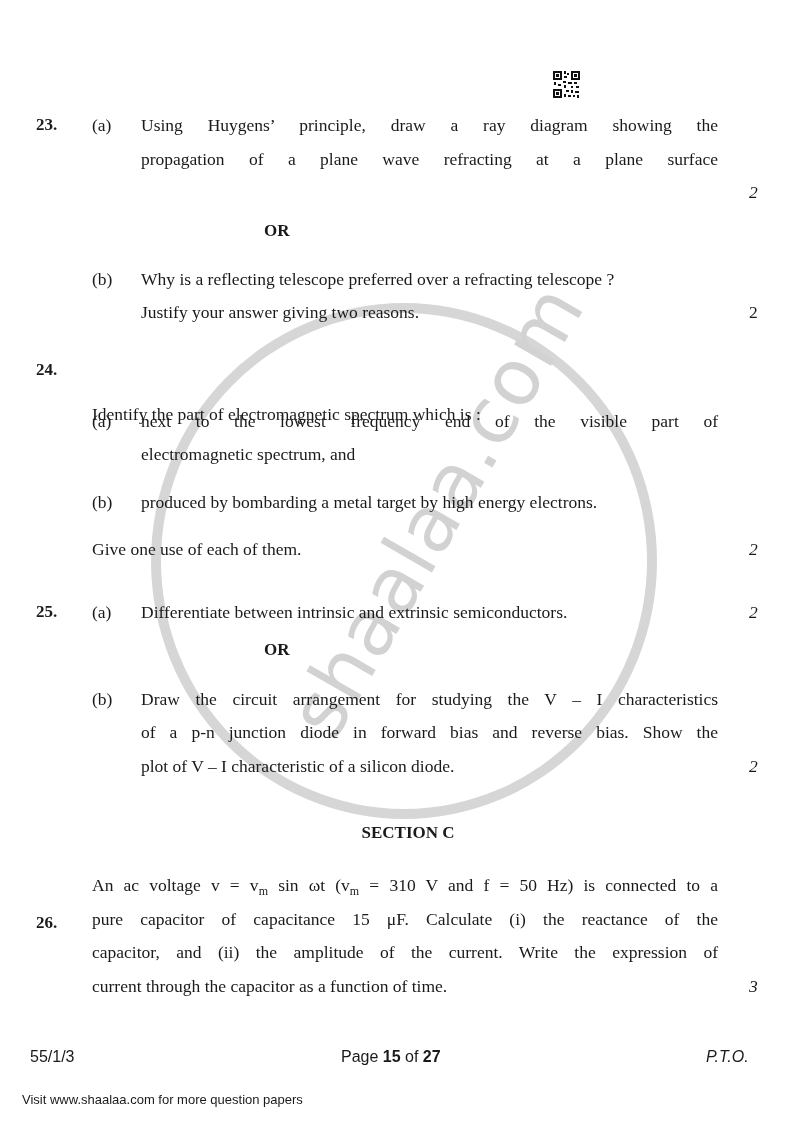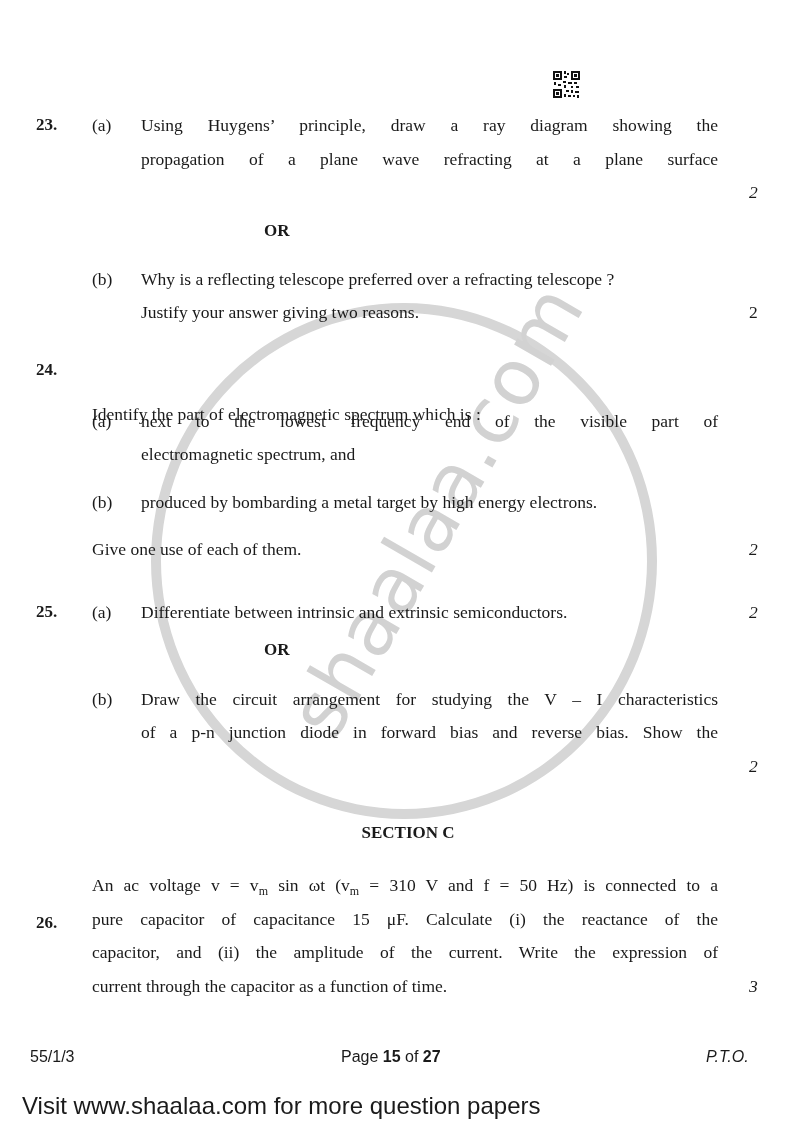--- a/index.html
+++ b/index.html
@@ -107,21 +107,21 @@
       position: absolute;
       font-family: "Liberation Sans", "DejaVu Sans", sans-serif;
       font-size: 16px;
       z-index: 2;
     }
     .footer b { font-weight: 700; }
     .visit {
       position: absolute;
       left: 22px; top: 1092px;
       font-family: "Liberation Sans", "DejaVu Sans", sans-serif;
-      font-size: 24px;
+      font-size: 13px;
       z-index: 2;
     }
   </style>
 </head>
 <body>
 
 <div class="page">
 
   <div class="wm-circle"></div>
   <div class="wm-text">shaalaa.com</div>
@@ -186,20 +186,21 @@
   <div class="ln qnum" style="left:36px; top:601px;">25.</div>
   <div class="ln sub" style="left:92px; top:601px;">(a)</div>
   <div class="ln" style="left:141px; top:601px;">Differentiate between intrinsic and extrinsic semiconductors.</div>
   <div class="marks" style="top:601px;">2</div>
 
   <div class="or" style="left:264px; top:640px;">OR</div>
 
   <div class="ln sub" style="left:92px; top:688px;">(b)</div>
   <div class="ln just" style="left:141px; top:688px;">Draw the circuit arrangement for studying the V – I characteristics</div>
   <div class="ln just" style="left:141px; top:721px;">of a p-n junction diode in forward bias and reverse bias. Show the</div>
+  <div class="ln" style="left:141px; top:755px;">plot of V – I characteristic of a silicon diode.</div>
   <div class="marks" style="top:755px;">2</div>
 
   <div class="section" style="top:823px;margin-left:8px;">SECTION C</div>
 
   <div class="ln qnum" style="left:36px; top:912px;">26.</div>
   <div class="ln just" style="left:92px; top:874px; width:626px;"><span>An ac voltage v = v</span><span class="subscr">m</span><span> sin ωt (v</span><span class="subscr">m</span><span> = 310 V and f = 50 Hz) is connected to a</span></div>
   <div class="ln just" style="left:92px; top:908px; width:626px;">pure capacitor of capacitance 15 μF. Calculate (i) the reactance of the</div>
   <div class="ln just" style="left:92px; top:941px; width:626px;">capacitor, and (ii) the amplitude of the current. Write the expression of</div>
   <div class="ln" style="left:92px; top:975px;">current through the capacitor as a function of time.</div>
   <div class="marks" style="top:975px;">3</div>

